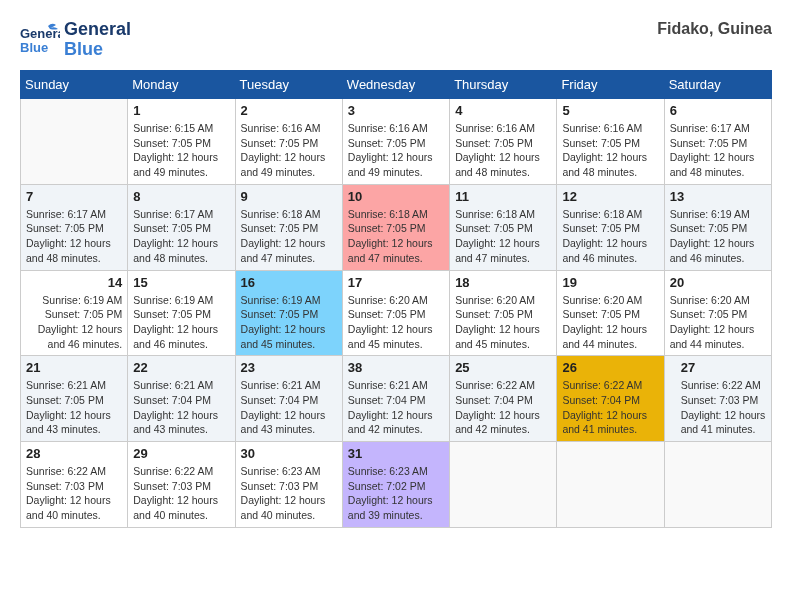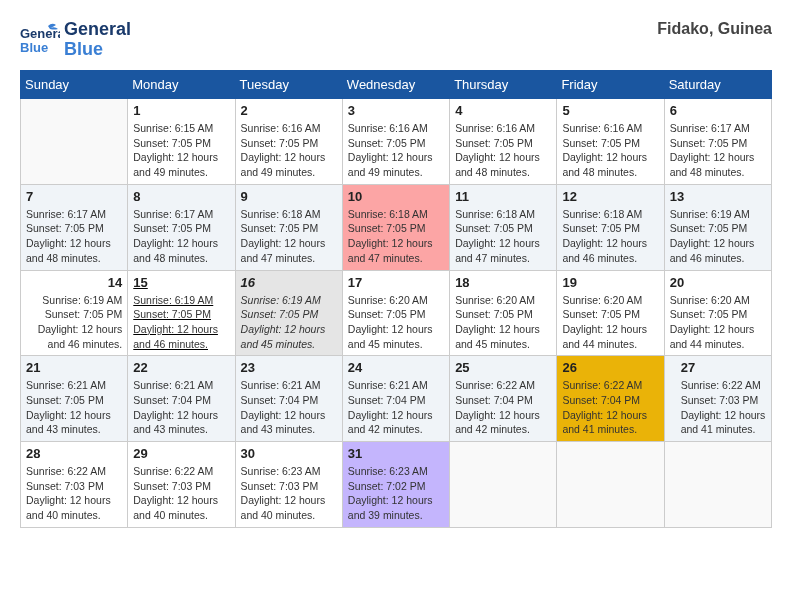--- a/index.html
+++ b/index.html
@@ -176,25 +176,25 @@
         <td style="background-color: rgb(240, 244, 248);">
           <span class="day-num">13</span>
           <div class="day-info">Sunrise: 6:19 AM<br>Sunset: 7:05 PM<br>Daylight: 12 hours<br>and 46 minutes.</div>
         </td>
       </tr>
       <tr class="week-row">
         <td style="background-color: rgb(255, 255, 255); text-align: right;">
           <span class="day-num">14</span>
           <div class="day-info">Sunrise: 6:19 AM<br>Sunset: 7:05 PM<br>Daylight: 12 hours<br>and 46 minutes.</div>
         </td>
-        <td style="background-color: rgb(255, 255, 255); text-decoration: underline;">
+        <td style="background-color: rgb(255, 255, 255);">
           <span class="day-num">15</span>
           <div class="day-info">Sunrise: 6:19 AM<br>Sunset: 7:05 PM<br>Daylight: 12 hours<br>and 46 minutes.</div>
         </td>
-        <td style="background-color: #e5e5e5; font-style: italic;">
+        <td style="background-color: #7dd3fc;">
           <span class="day-num">16</span>
           <div class="day-info">Sunrise: 6:19 AM<br>Sunset: 7:05 PM<br>Daylight: 12 hours<br>and 45 minutes.</div>
         </td>
         <td style="background-color: rgb(255, 255, 255);">
           <span class="day-num">17</span>
           <div class="day-info">Sunrise: 6:20 AM<br>Sunset: 7:05 PM<br>Daylight: 12 hours<br>and 45 minutes.</div>
         </td>
         <td style="background-color: rgb(255, 255, 255);">
           <span class="day-num">18</span>
           <div class="day-info">Sunrise: 6:20 AM<br>Sunset: 7:05 PM<br>Daylight: 12 hours<br>and 45 minutes.</div>
@@ -215,21 +215,21 @@
         </td>
         <td style="background-color: rgb(240, 244, 248);">
           <span class="day-num">22</span>
           <div class="day-info">Sunrise: 6:21 AM<br>Sunset: 7:04 PM<br>Daylight: 12 hours<br>and 43 minutes.</div>
         </td>
         <td style="background-color: rgb(240, 244, 248); margin-top: 6px;">
           <span class="day-num">23</span>
           <div class="day-info">Sunrise: 6:21 AM<br>Sunset: 7:04 PM<br>Daylight: 12 hours<br>and 43 minutes.</div>
         </td>
         <td style="background-color: rgb(240, 244, 248);">
-          <span class="day-num">24</span>
+          <span class="day-num">38</span>
           <div class="day-info">Sunrise: 6:21 AM<br>Sunset: 7:04 PM<br>Daylight: 12 hours<br>and 42 minutes.</div>
         </td>
         <td style="background-color: rgb(240, 244, 248);">
           <span class="day-num">25</span>
           <div class="day-info">Sunrise: 6:22 AM<br>Sunset: 7:04 PM<br>Daylight: 12 hours<br>and 42 minutes.</div>
         </td>
         <td style="background-color: #eab308;">
           <span class="day-num">26</span>
           <div class="day-info">Sunrise: 6:22 AM<br>Sunset: 7:04 PM<br>Daylight: 12 hours<br>and 41 minutes.</div>
         </td>

